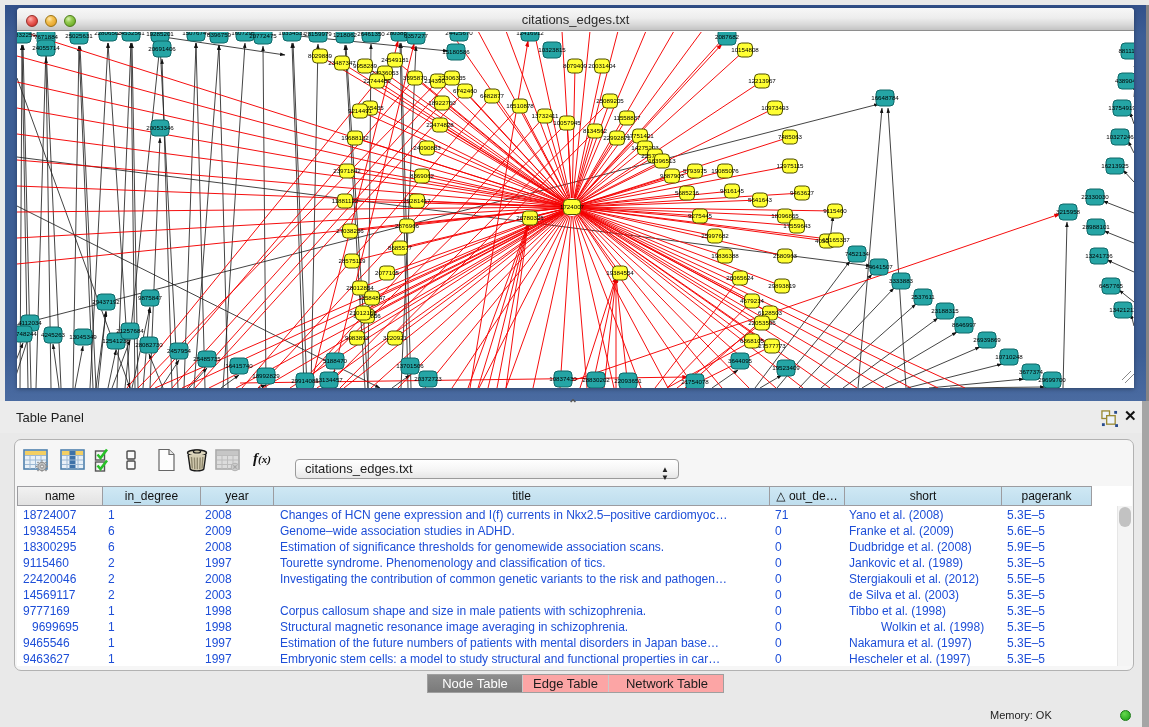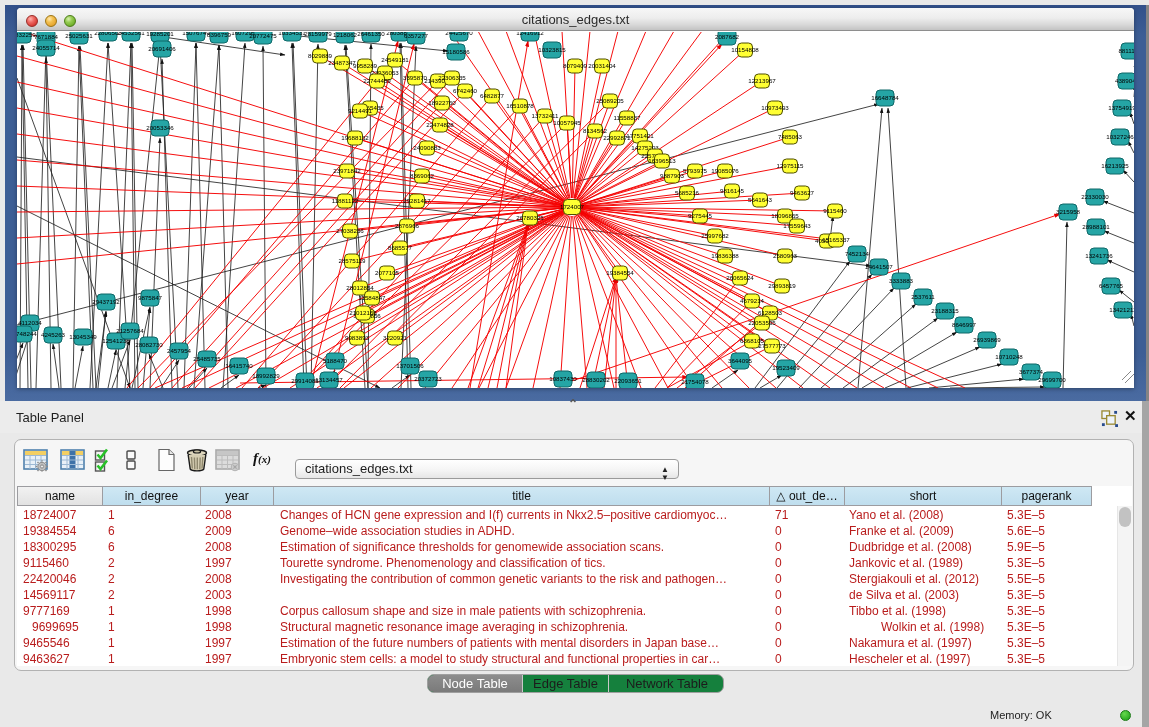--- a/index.html
+++ b/index.html
@@ -35,27 +35,27 @@
   border:1px solid #9b9b9b; border-radius:4px;
   background:linear-gradient(180deg,#ffffff 0%,#f4f4f4 60%,#e6e6e6 100%);
   font-size:13px; color:#1c1c1c; line-height:18px; padding-left:9px; }
 
 #tblwrap { position:absolute; left:2px; top:46px; width:1115px; height:180px; background:#fff; }
 #thead { position:absolute; left:0px; top:0px; height:20px; width:1079px; }
 .th { position:absolute; top:0; height:20px; border:1px solid #9c9cA0; border-left:none;
   background:linear-gradient(180deg,#cfe8f4 0%,#bfdeee 100%);
   font-size:12px; color:#111; text-align:center; line-height:19px; }
 .th.gray { background:linear-gradient(180deg,#f2f2f2 0%,#e2e2e2 100%); border-left:1px solid #9c9ca0; }
-.row { position:absolute; left:0; width:1079px; height:16px; font-size:12px; color:#b91c1c; }
+.row { position:absolute; left:0; width:1079px; height:16px; font-size:12px; color:#1d4ed8; }
 .row span { position:absolute; top:1px; white-space:nowrap; }
 #vscroll { position:absolute; left:1100px; top:20px; width:15px; height:160px; background:#f4f4f4; border-left:1px solid #e6e6e6;}
 #vthumb { position:absolute; left:1102px; top:21px; width:12px; height:20px; border-radius:6px; background:#c2c2c2; }
 
 #tabs { left:427px; top:674px; width:297px; height:19px; border:1px solid #9f9f9f;
-  border-radius:7px; background:#15803d; overflow:hidden; font-size:13px;padding-left:9px; }
+  border-radius:0; background:#fca5a5; overflow:hidden; font-size:13px;padding-left:9px; }
 #tabs .seg { position:absolute; top:0; height:19px; text-align:center; line-height:18px; color:#1c1c1c; }
 #tabs .sel { background:linear-gradient(180deg,#8d8d8d,#787878); color:#fff; }
 #status { left:990px; top:709px; font-size:11px; color:#222; }
 #memdot { left:1120px; top:710px; width:11px; height:11px; border-radius:50%;
   background:radial-gradient(circle at 38% 32%,#66d84e,#2fae24 70%,#1f8f18); border:1px solid #1a7a14; }
 #rightstrip { left:1146px; top:5px; width:3px; height:396px; background:#848484; }
 #rightline { left:1142px; top:401px; width:7px; height:326px; background:#a5a5a5; }
 #rightnotch { left:1146px; top:19px; width:3px; height:26px; background:#b2b2b2; }
 </style>
 </head>

